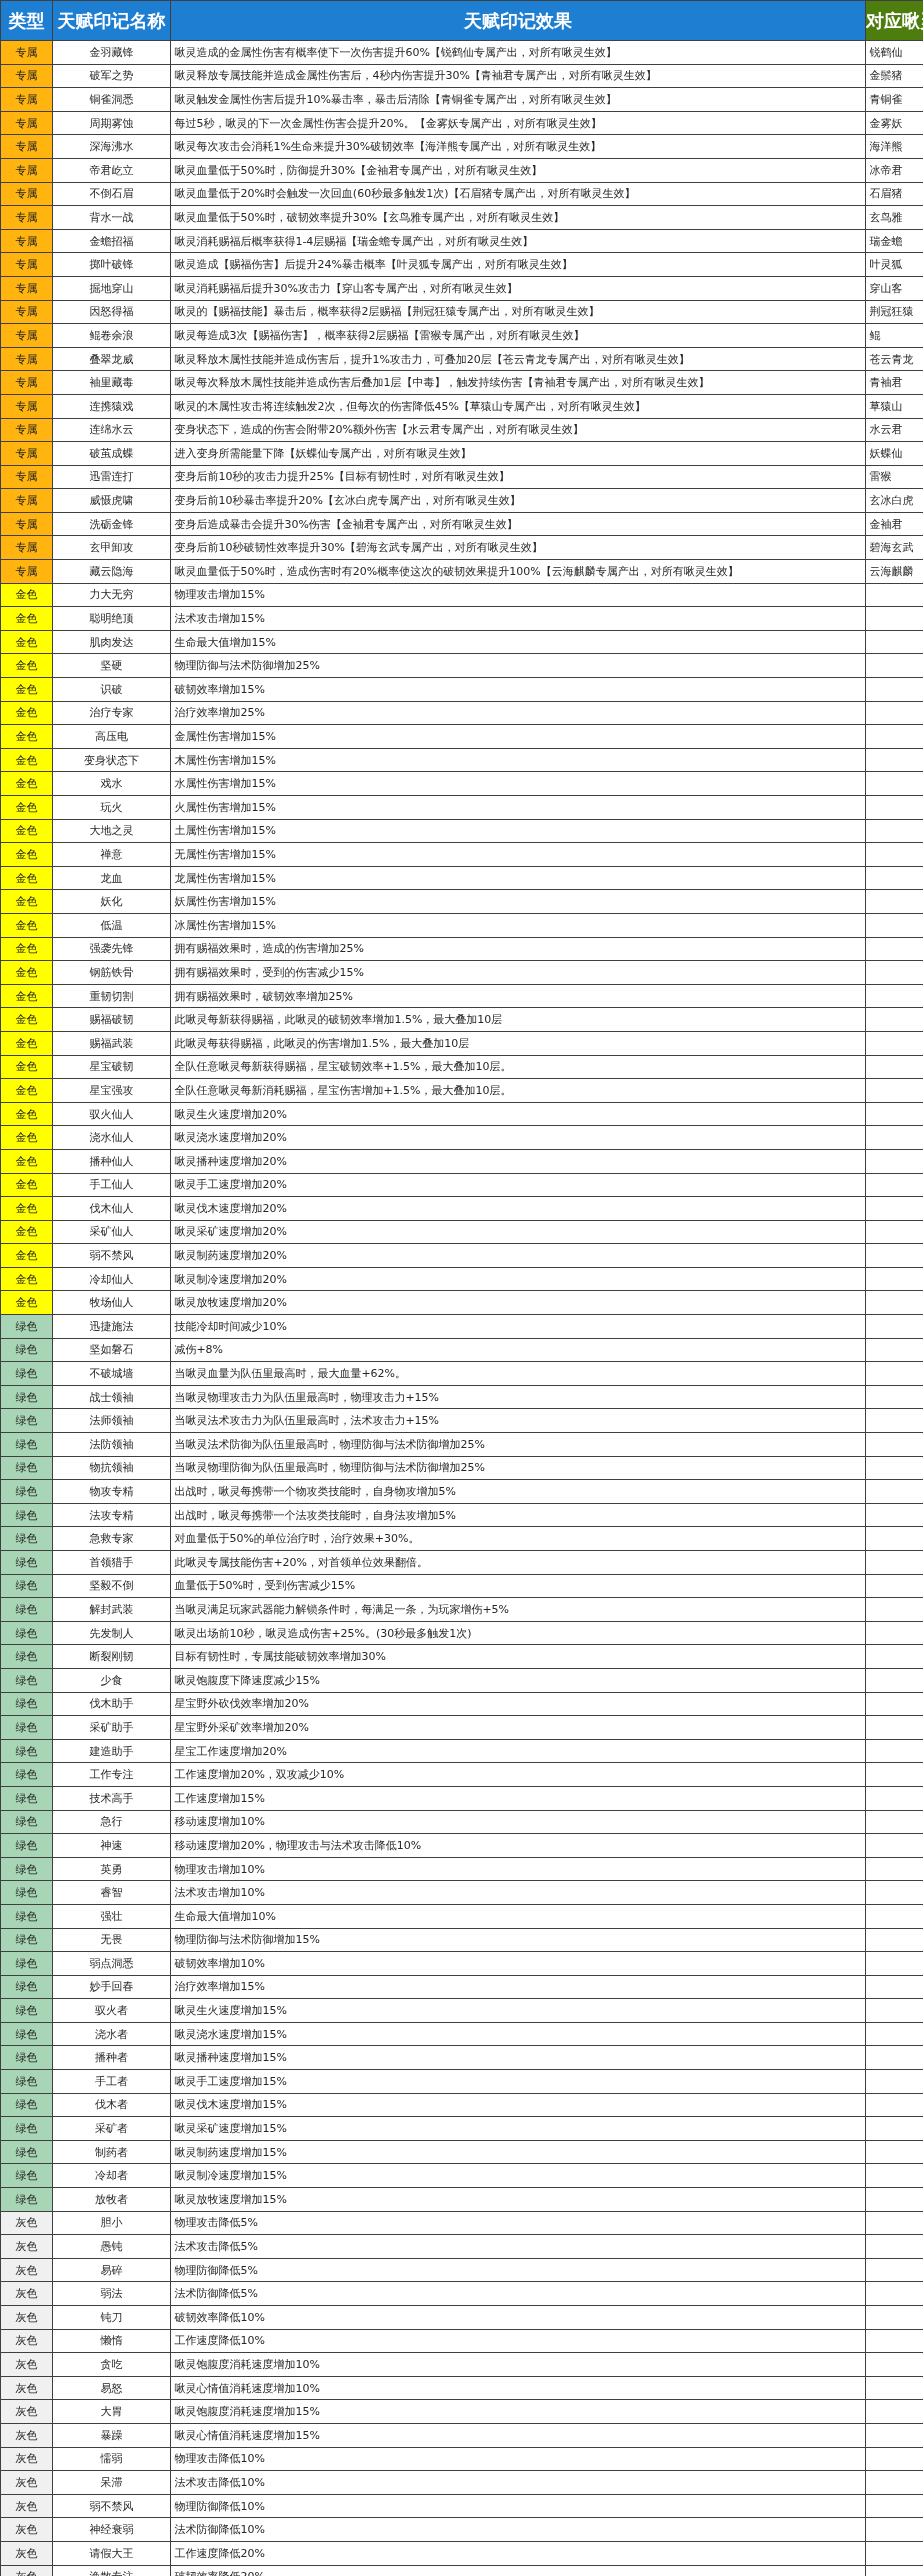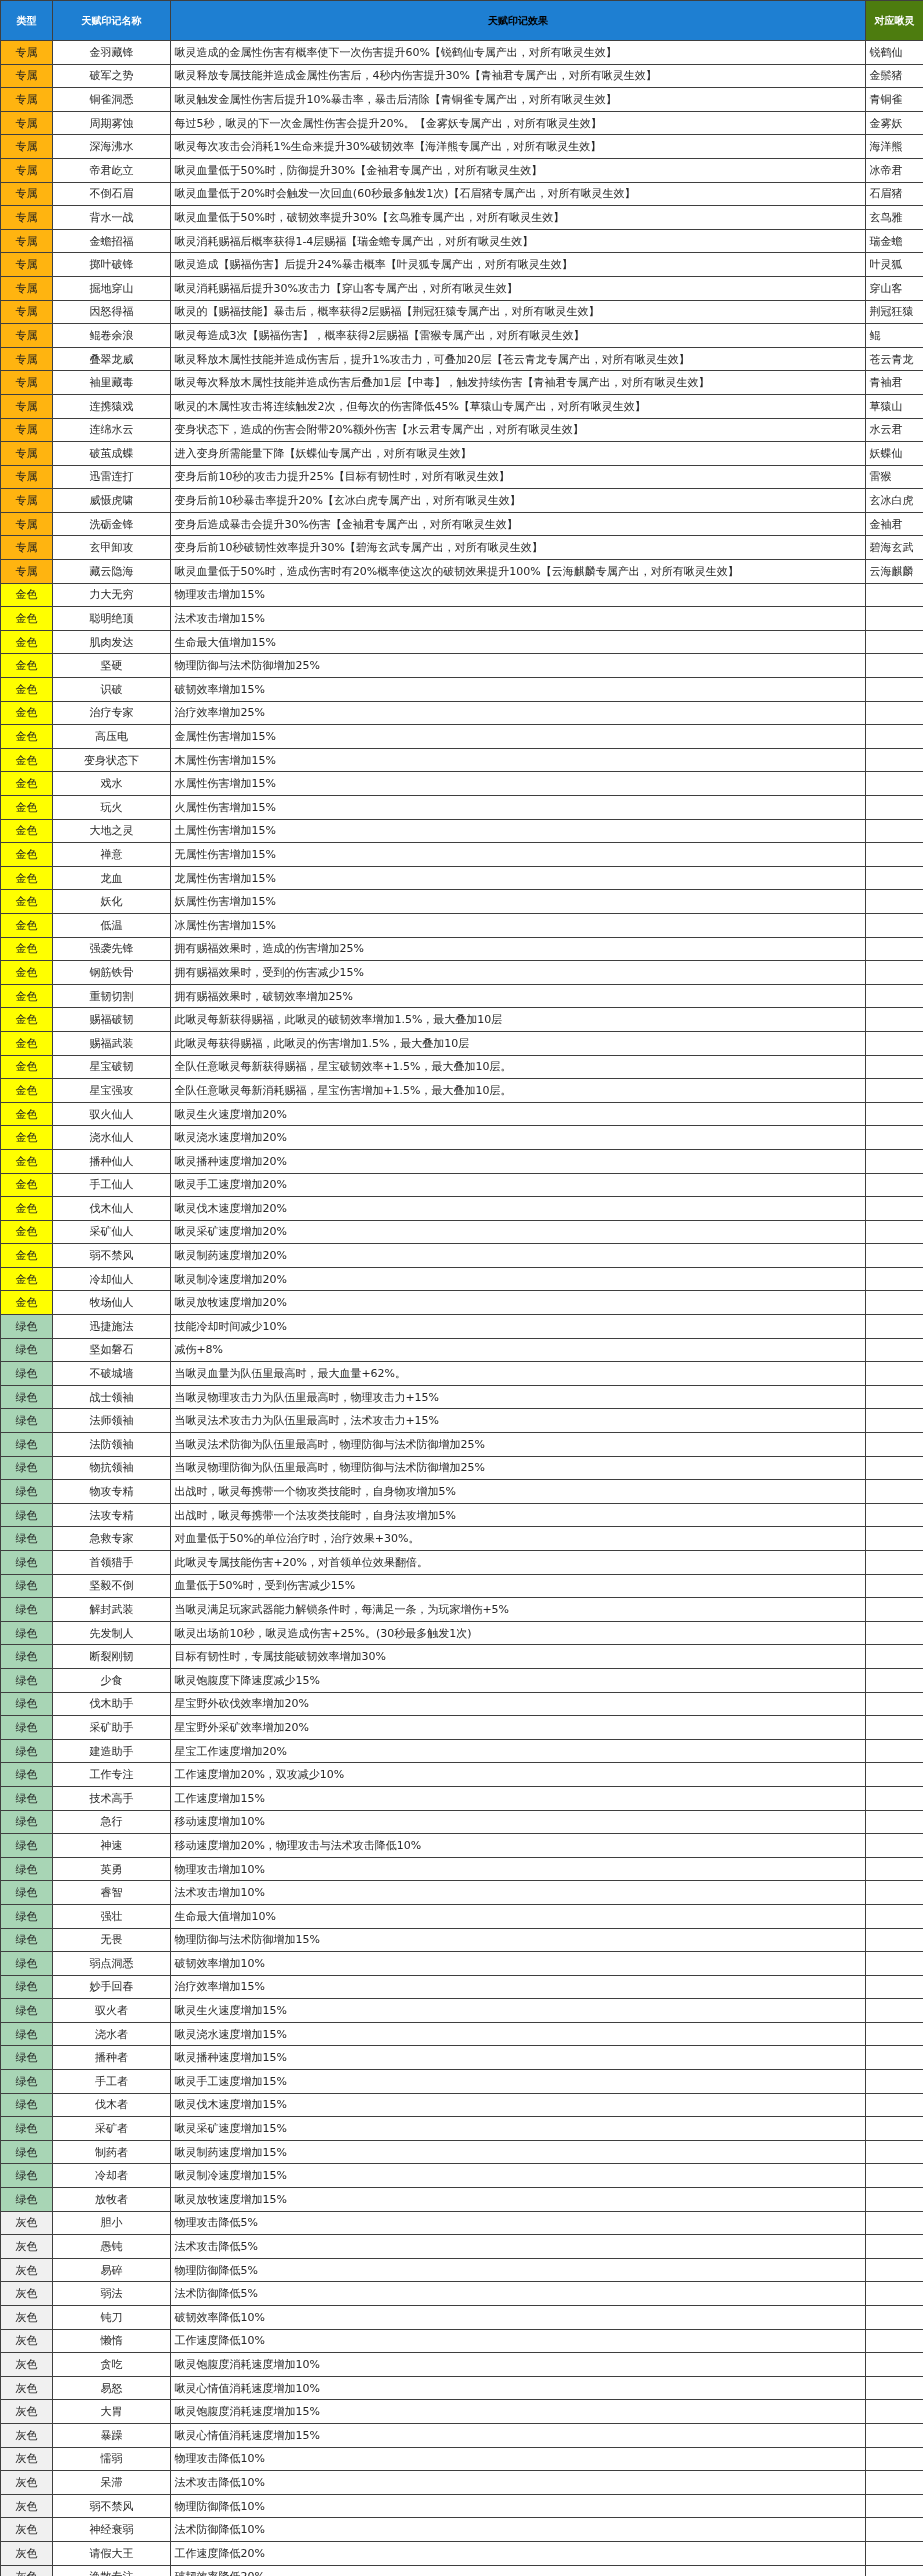--- a/index.html
+++ b/index.html
@@ -9,21 +9,21 @@
     font-family:"DejaVu Sans","Liberation Sans",sans-serif;
     color:#262626;
   }
   table {
     width:923px;
     border-collapse:collapse;
     table-layout:fixed;
   }
   th {
     height:40px;
-    font-size:10px;
+    font-size:18px;
     font-weight:bold;
     text-align:center;
     vertical-align:middle;
     border:0.9px solid #3f3f3f;
     white-space:nowrap;
     overflow:hidden;
   }
   td {
     height:23.6px;
     font-size:11px;
@@ -48,21 +48,21 @@
   <colgroup>
     <col style="width:52px">
     <col style="width:118px">
     <col style="width:695px">
     <col style="width:58px">
   </colgroup>
   <thead>
     <tr>
       <th style="background: rgb(30, 127, 210); color: rgb(255, 255, 255);">类型</th>
       <th style="background: rgb(30, 127, 210); color: rgb(255, 255, 255);">天赋印记名称</th>
-      <th style="background: rgb(30, 127, 210); color: #000000;">天赋印记效果</th>
+      <th style="background: rgb(30, 127, 210); color: #ffffff;">天赋印记效果</th>
       <th style="background: #4d7c0f; color: rgb(255, 255, 255);">对应啾灵</th>
     </tr>
   </thead>
   <tbody>
       <tr>
         <td class="type-cell" style="background: rgb(255, 180, 16);">专属</td>
         <td class="name-cell">金羽藏锋</td>
         <td class="effect-cell">啾灵造成的金属性伤害有概率使下一次伤害提升60%【锐鹤仙专属产出，对所有啾灵生效】</td>
         <td class="pet-cell">锐鹤仙</td>
       </tr>

